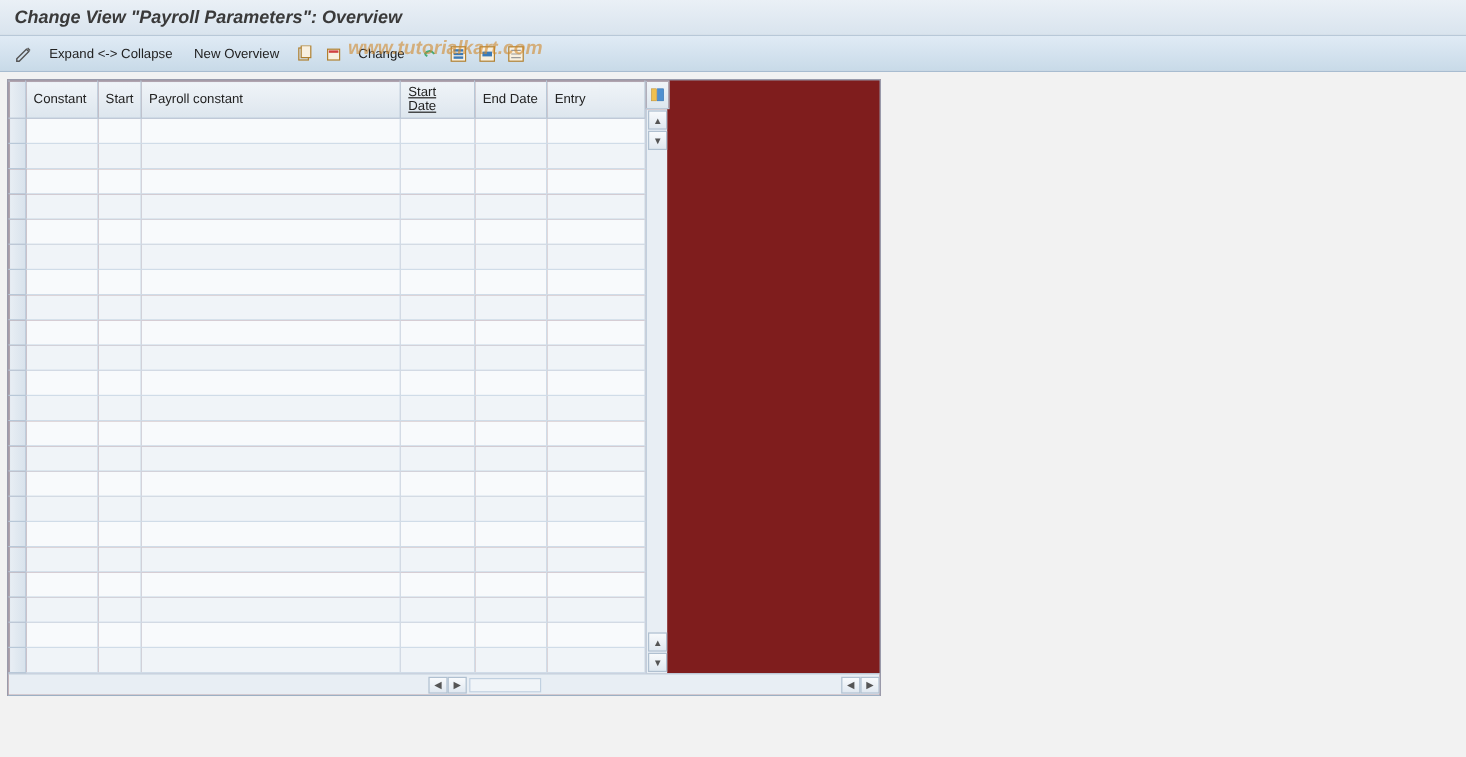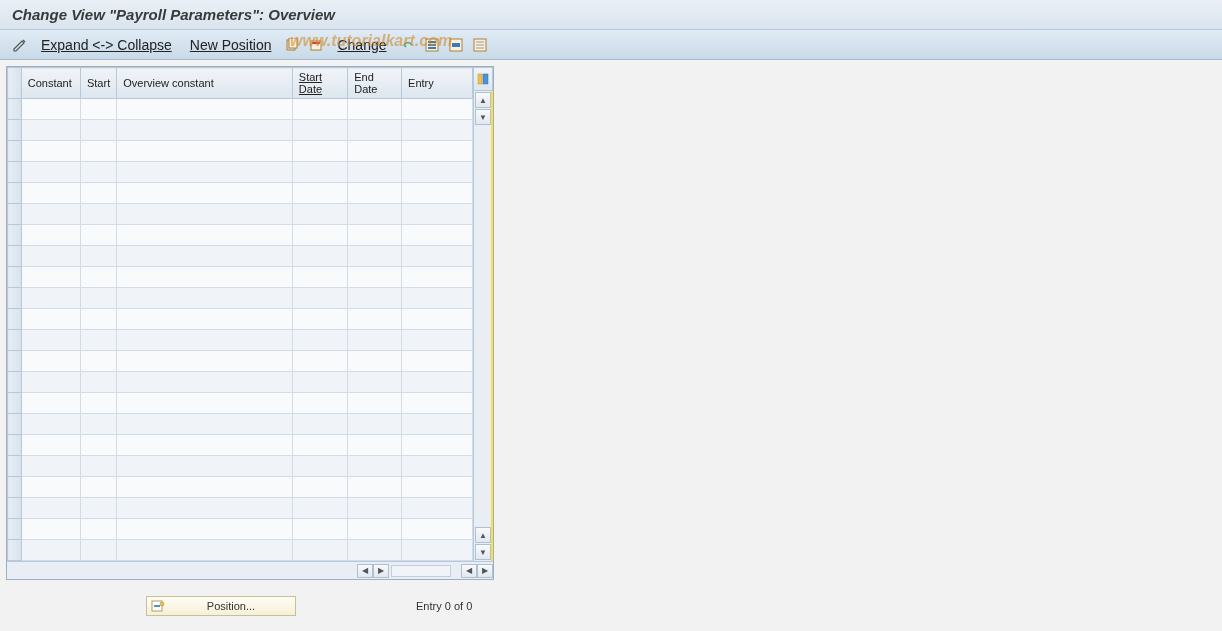--- a/index.html
+++ b/index.html
@@ -34,24 +34,23 @@
       position: relative;
     }
     .toolbar-btn {
       display: inline-flex;
       align-items: center;
       justify-content: center;
       padding: 2px 6px;
       cursor: pointer;
       border: 1px solid transparent;
       border-radius: 2px;
-      font-size: 14px;
+      font-size: 11px;
       color: #222;
       height: 20px;
-      text-decoration: underline;
     }
     .toolbar-icon-btn {
       width: 20px;
       height: 18px;
       display: inline-flex;
       align-items: center;
       justify-content: center;
       cursor: pointer;
       border: 1px solid transparent;
       border-radius: 2px;
@@ -66,22 +65,22 @@
       color: #d18a2e;
       opacity: 0.6;
       pointer-events: none;
     }
     .content-area {
       padding: 6px;
     }
     .table-wrapper {
       border: 1px solid #9cb0c4;
       display: inline-block;
-      background: #fde047;
-      width: 488px;
+      background: #7f1d1d;
+      width: 728px;
     }
     .table-main {
       display: flex;
     }
     .table-grid {
       border-collapse: collapse;
     }
     .table-grid th {
       background: linear-gradient(to bottom, #f0f4f8 0%, #dde6ee 100%);
       border: 1px solid #b8c8d8;
@@ -212,21 +211,21 @@
 </div>
 
 <div class="toolbar">
   <span class="toolbar-icon-btn">
     <svg width="16" height="16" viewBox="0 0 16 16">
         <path d="M2 12 L10 4 L12 6 L4 14 L2 14 Z" fill="none" stroke="#555" stroke-width="1.2"></path>
         <path d="M11 3 L13 5" stroke="#555" stroke-width="1.2"></path>
       </svg>
   </span>
   <span class="toolbar-btn">Expand &lt;-&gt; Collapse</span>
-  <span class="toolbar-btn">New Position</span>
+  <span class="toolbar-btn">New Overview</span>
   <span class="toolbar-icon-btn">
     <svg width="14" height="14" viewBox="0 0 14 14">
         <rect x="2" y="2" width="8" height="10" fill="none" stroke="#b08030" stroke-width="1"></rect>
         <rect x="4" y="0" width="8" height="10" fill="#f8f0e0" stroke="#b08030" stroke-width="1"></rect>
       </svg>
   </span>
   <span class="toolbar-icon-btn">
     <svg width="14" height="14" viewBox="0 0 14 14">
         <rect x="2" y="3" width="10" height="9" fill="#f8f0e0" stroke="#b08030" stroke-width="1"></rect>
         <rect x="3" y="4" width="8" height="2" fill="#d04040"></rect>
@@ -266,21 +265,21 @@
 
 <div class="content-area">
   <div class="table-wrapper">
     <div class="table-main">
       <table class="table-grid">
         <thead>
           <tr>
             <th class="row-selector"></th>
             <th class="col-constant">Constant</th>
             <th class="col-info">Start</th>
-            <th class="col-payroll">Overview constant</th>
+            <th class="col-payroll">Payroll constant</th>
             <th class="col-start">Start Date</th>
             <th class="col-end">End Date</th>
             <th class="col-value">Entry</th>
           </tr>
         </thead>
         <tbody id="table-body">
             <tr>
               <td class="row-selector"></td>
               <td class="col-constant"></td>
               <td class="col-info"></td>
@@ -503,26 +502,13 @@
       <div class="hscroll-spacer"></div>
       <div class="hscroll-btn">◀</div>
       <div class="hscroll-btn">▶</div>
       <div class="hscroll-track"></div>
       <div class="hscroll-spacer2"></div>
       <div class="hscroll-btn">◀</div>
       <div class="hscroll-btn">▶</div>
     </div>
   </div>
 
-  <div class="footer-row">
-    <div class="position-btn">
-      <span class="pos-icon">
-        <svg width="14" height="14" viewBox="0 0 14 14">
-            <rect x="1" y="2" width="10" height="10" fill="#fff" stroke="#b0a060" stroke-width="1"></rect>
-            <rect x="3" y="6" width="6" height="2" fill="#5090d0"></rect>
-            <circle cx="11" cy="5" r="2" fill="#f0c050" stroke="#b08030" stroke-width="0.5"></circle>
-          </svg>
-      </span>
-      <span class="pos-text">Position...</span>
-    </div>
-    <div class="entry-text">Entry 0 of 0</div>
-  </div>
 </div>
 
 </body></html>

